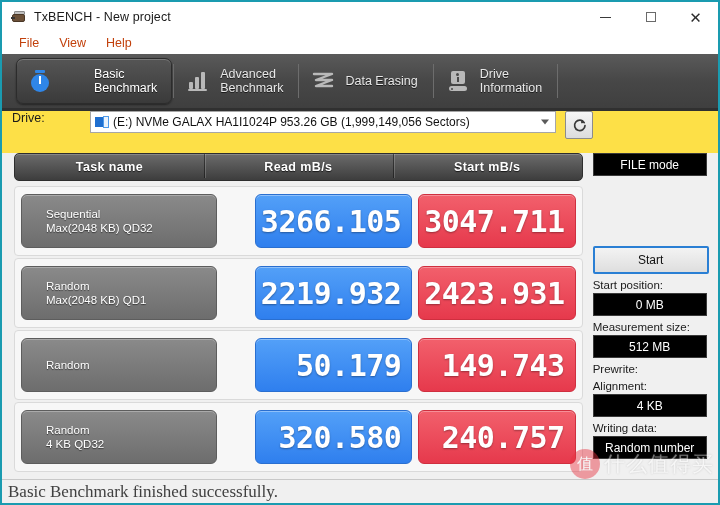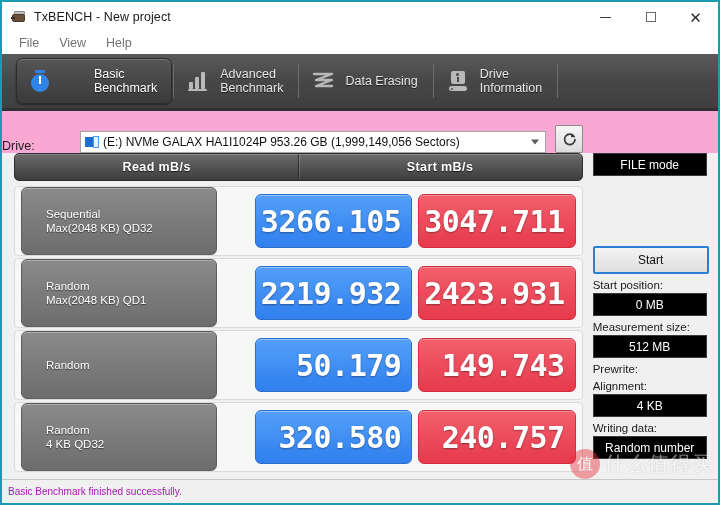--- a/index.html
+++ b/index.html
@@ -79,21 +79,21 @@
   .menubar {
     height: 22px;
     background: #ffffff;
     display: flex;
     align-items: center;
     padding-left: 8px;
     gap: 2px;
   }
   .menu-item {
     font-size: 12.5px;
-    color: #737373;
+    color: #c2410c;
     padding: 2px 9px;
   }
 
   
   .tabstrip {
     height: 54px;
     background: linear-gradient(#5a5a5a, #474747 50%, #3f3f3f);
     display: flex;
     align-items: center;
     padding-left: 14px;
@@ -174,23 +174,23 @@
   }
   .ic-info .bar:after {
     content:""; position:absolute; left:2.5px; top:1.5px; width:2px; height:2px;
     background:#4a4a4a; border-radius:50%;
   }
 
   
   .driverow {
     height: 42px;
     display: flex;
-    align-items: flex-end;
-    padding-left: 0;
-    background: #f9a8d4;
+    align-items: flex-start;
+    padding-left: 10px;
+    background: #fde047;
   }
   .drive-label {
     font-size: 12.5px;
     color: #1a1a1a;
     width: 78px;
   }
   .drive-combo {
     position: relative;
     flex: 0 0 auto;
     width: 466px;
@@ -281,21 +281,21 @@
     border-radius: 4px;
     background: #f7f7f7;
     display: flex;
     align-items: center;
     padding: 0 6px;
     box-sizing: border-box;
     gap: 6px;
   }
   .cell-task {
     width: 196px;
-    height: 68px;
+    height: 54px;
     border: 1px solid #5d5d5d;
     border-radius: 6px;
     background: linear-gradient(#8a8a8a, #6d6d6d);
     box-shadow: inset 0 1px 0 rgba(255,255,255,0.28);
     display: flex;
     flex-direction: column;
     justify-content: center;
     padding-left: 24px;
     box-sizing: border-box;
   }
@@ -377,22 +377,23 @@
     position: absolute;
     left: 0; right: 0; bottom: 0;
     height: 23px;
     background: #f0f0f0;
     border-top: 1px solid #c8c8c8;
     display: flex;
     align-items: center;
     padding-left: 6px;
   }
   .status-text {
-    font-size: 10px;
-    color: #a21caf;
+    font-size: 17px;
+    color: #404040;
+    font-family: Liberation Serif, serif;
   }
 
   
   .watermark {
     position: absolute;
     right: 4px; bottom: 24px;
     display: flex;
     align-items: center;
     gap: 4px;
     pointer-events: none;
@@ -511,20 +512,21 @@
         <path d="M10.2 2.6 L13.6 5.9 L10.1 6.3 Z" fill="#3a3a3a"></path>
       </svg>
     </div>
   </div>
 
   <div class="main">
 
     <div class="results">
 
       <div class="thead">
+        <div class="th">Task name</div>
         <div class="th">Read mB/s</div>
         <div class="th">Start mB/s</div>
       </div>
 
       <div class="row">
         <div class="cell-task">
           <span class="task-l1">Sequential</span>
           <span class="task-l2">Max(2048 KB) QD32</span>
         </div>
         <div class="cell-val cell-read">3266.105</div>

